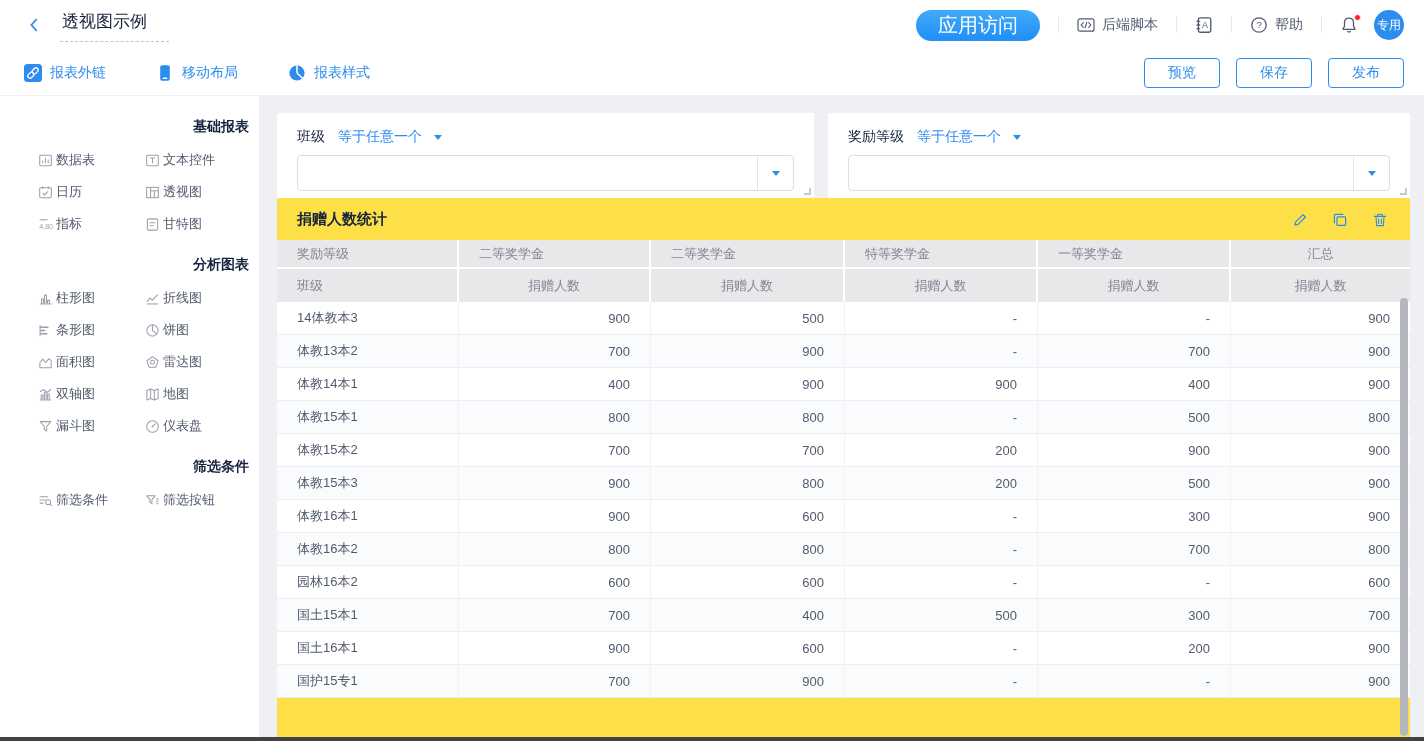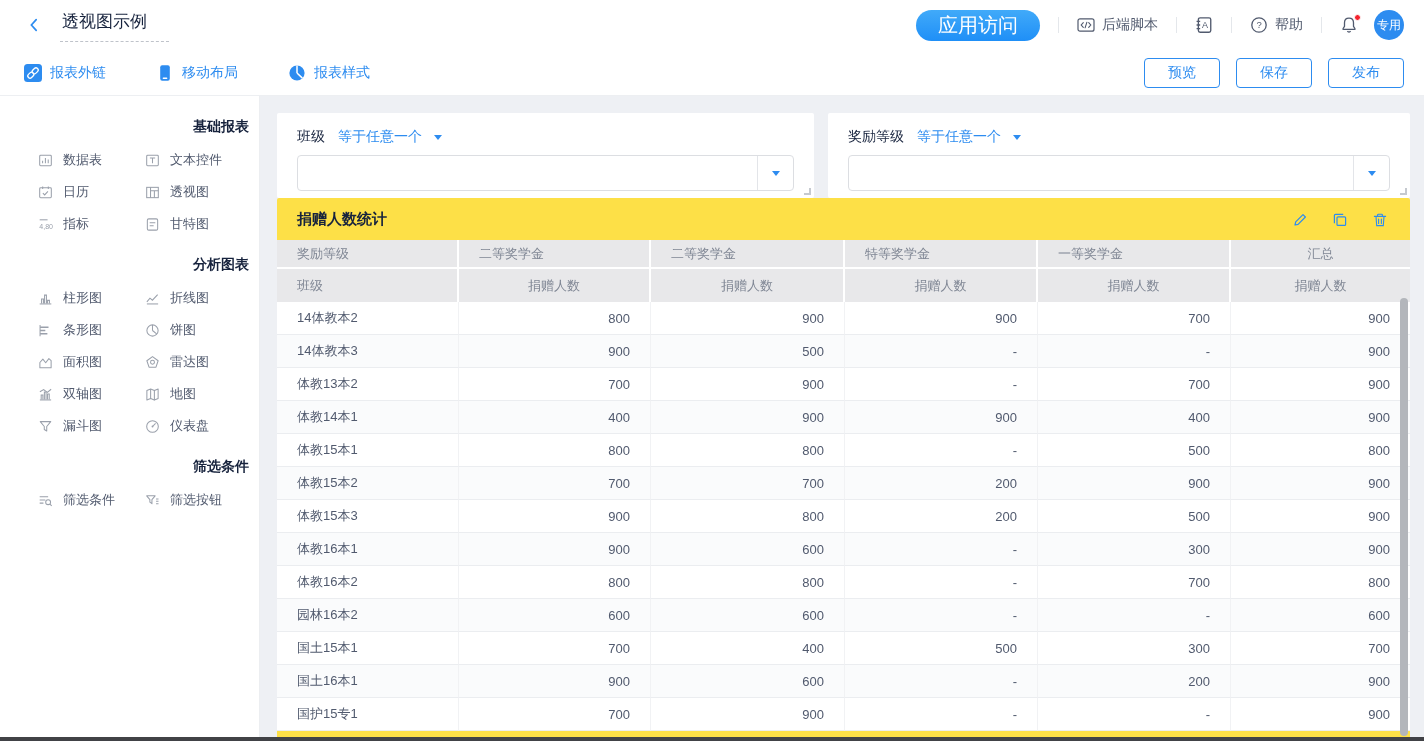--- a/index.html
+++ b/index.html
@@ -37,21 +37,21 @@
   .outline-btn { height:30px; border:1px solid #2d8cf0; border-radius:4px; background:#fff;
     color:#2d8cf0; font-size:14px; margin-left:16px; padding:0 23px; cursor:pointer; }
 
   
   .app-body { display:flex; height:644px; }
   .sidebar { width:260px; background:#fff; flex:none; padding:16px 10px 0 14px;
     border-right:1px solid #eceef1; overflow:hidden;text-align:right; }
   .side-sec { margin-bottom:16px; }
   .side-sec-title { font-size:14px; font-weight:700; color:#17233d; margin:6px 0 8px; }
   .side-items { display:grid; grid-template-columns:107px auto; margin-left:24px; }
-  .side-item { display:flex; align-items:center; gap:10px; height:32px; font-size:13px;
+  .side-item { display:flex; align-items:center; gap:3px; height:32px; font-size:13px;
     color:#515a6e; cursor:grab; white-space:nowrap; }
   .side-item svg { width:15px; height:15px; color:#9aa0ab; flex:none; }
 
   .main { flex:1; padding:17px 14px 0 17px; display:flex; flex-direction:column; overflow:hidden; }
 
   
   .filter-row { display:flex; gap:14px; flex:none; }
   .filter-card { background:#fff; border-radius:2px; height:85px; padding:15px 20px 0; position:relative; }
   .filter-card.first { width:537px; flex:none; }
   .filter-card.second { flex:1; }
@@ -446,28 +446,20 @@
             <th>班级</th>
             <th class="num">捐赠人数</th>
             <th class="num">捐赠人数</th>
             <th class="num">捐赠人数</th>
             <th class="num">捐赠人数</th>
             <th class="num">捐赠人数</th>
           </tr>
         </thead>
         <tbody id="pivot-body">
             <tr>
-              <td>14体教本2</td>
-              <td class="num">800</td>
-              <td class="num">900</td>
-              <td class="num">900</td>
-              <td class="num">700</td>
-              <td class="num">900</td>
-            </tr>
-            <tr>
               <td>14体教本3</td>
               <td class="num">900</td>
               <td class="num">500</td>
               <td class="num">-</td>
               <td class="num">-</td>
               <td class="num">900</td>
             </tr>
             <tr>
               <td>体教13本2</td>
               <td class="num">700</td>

